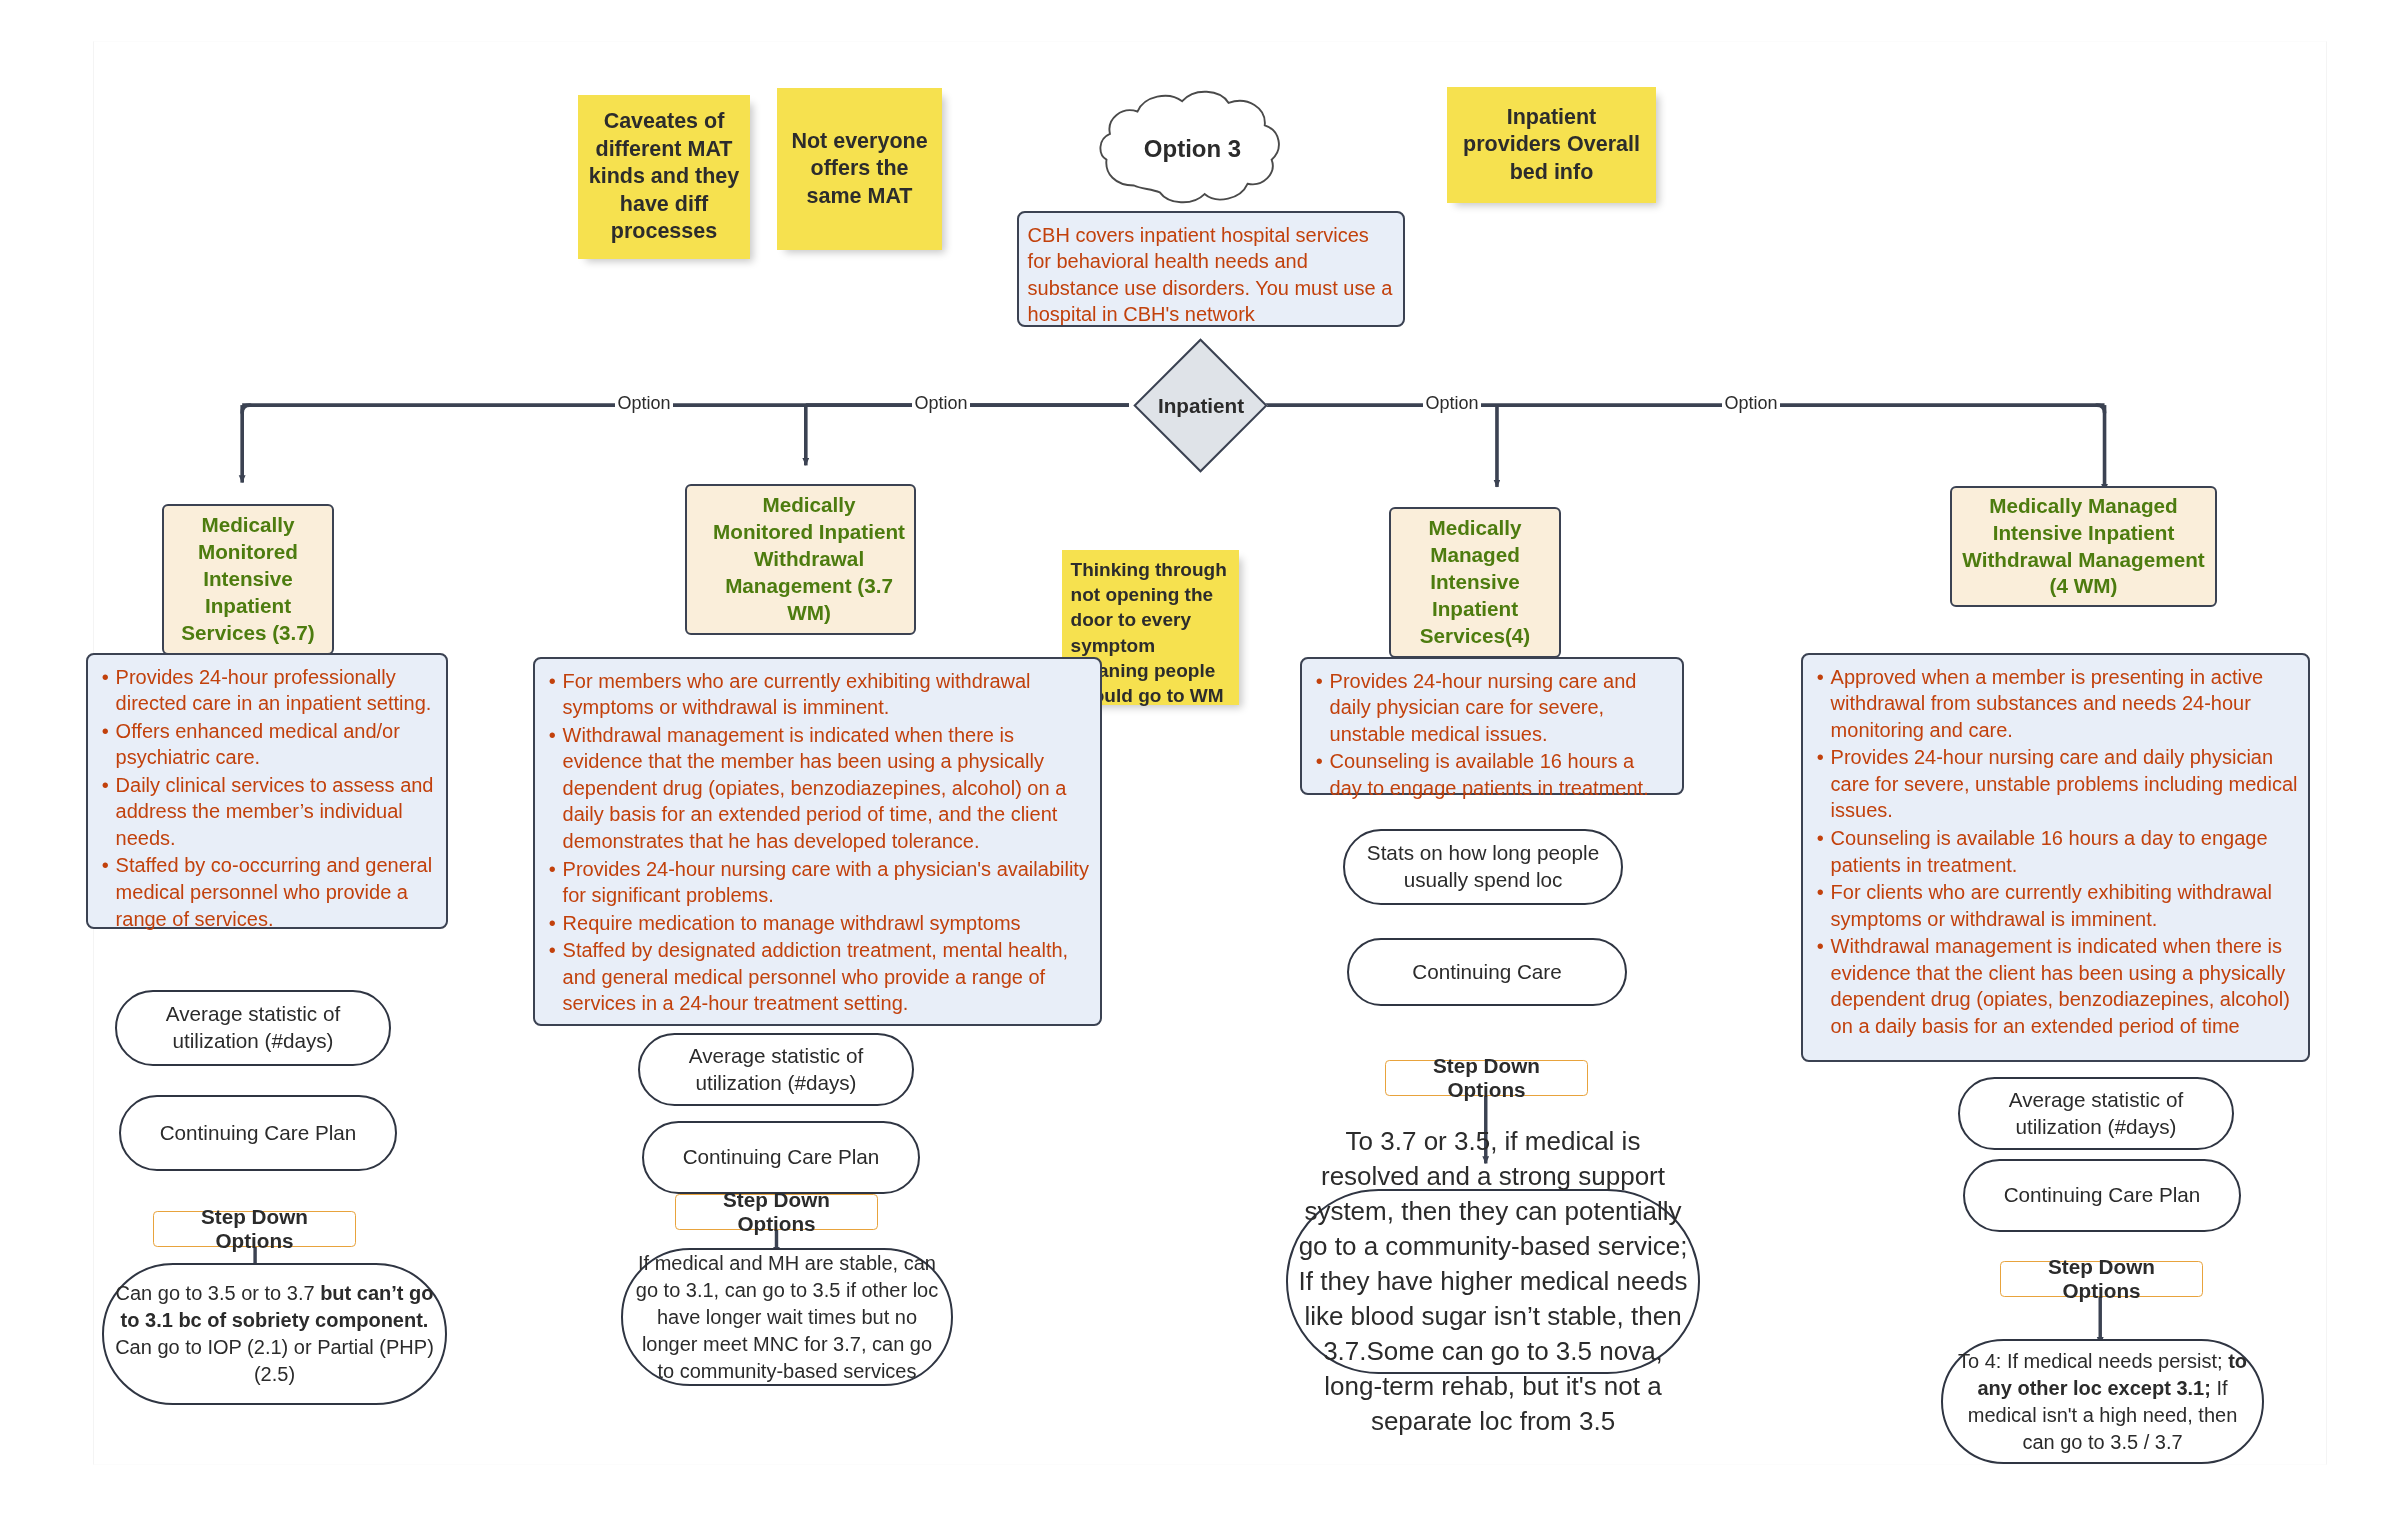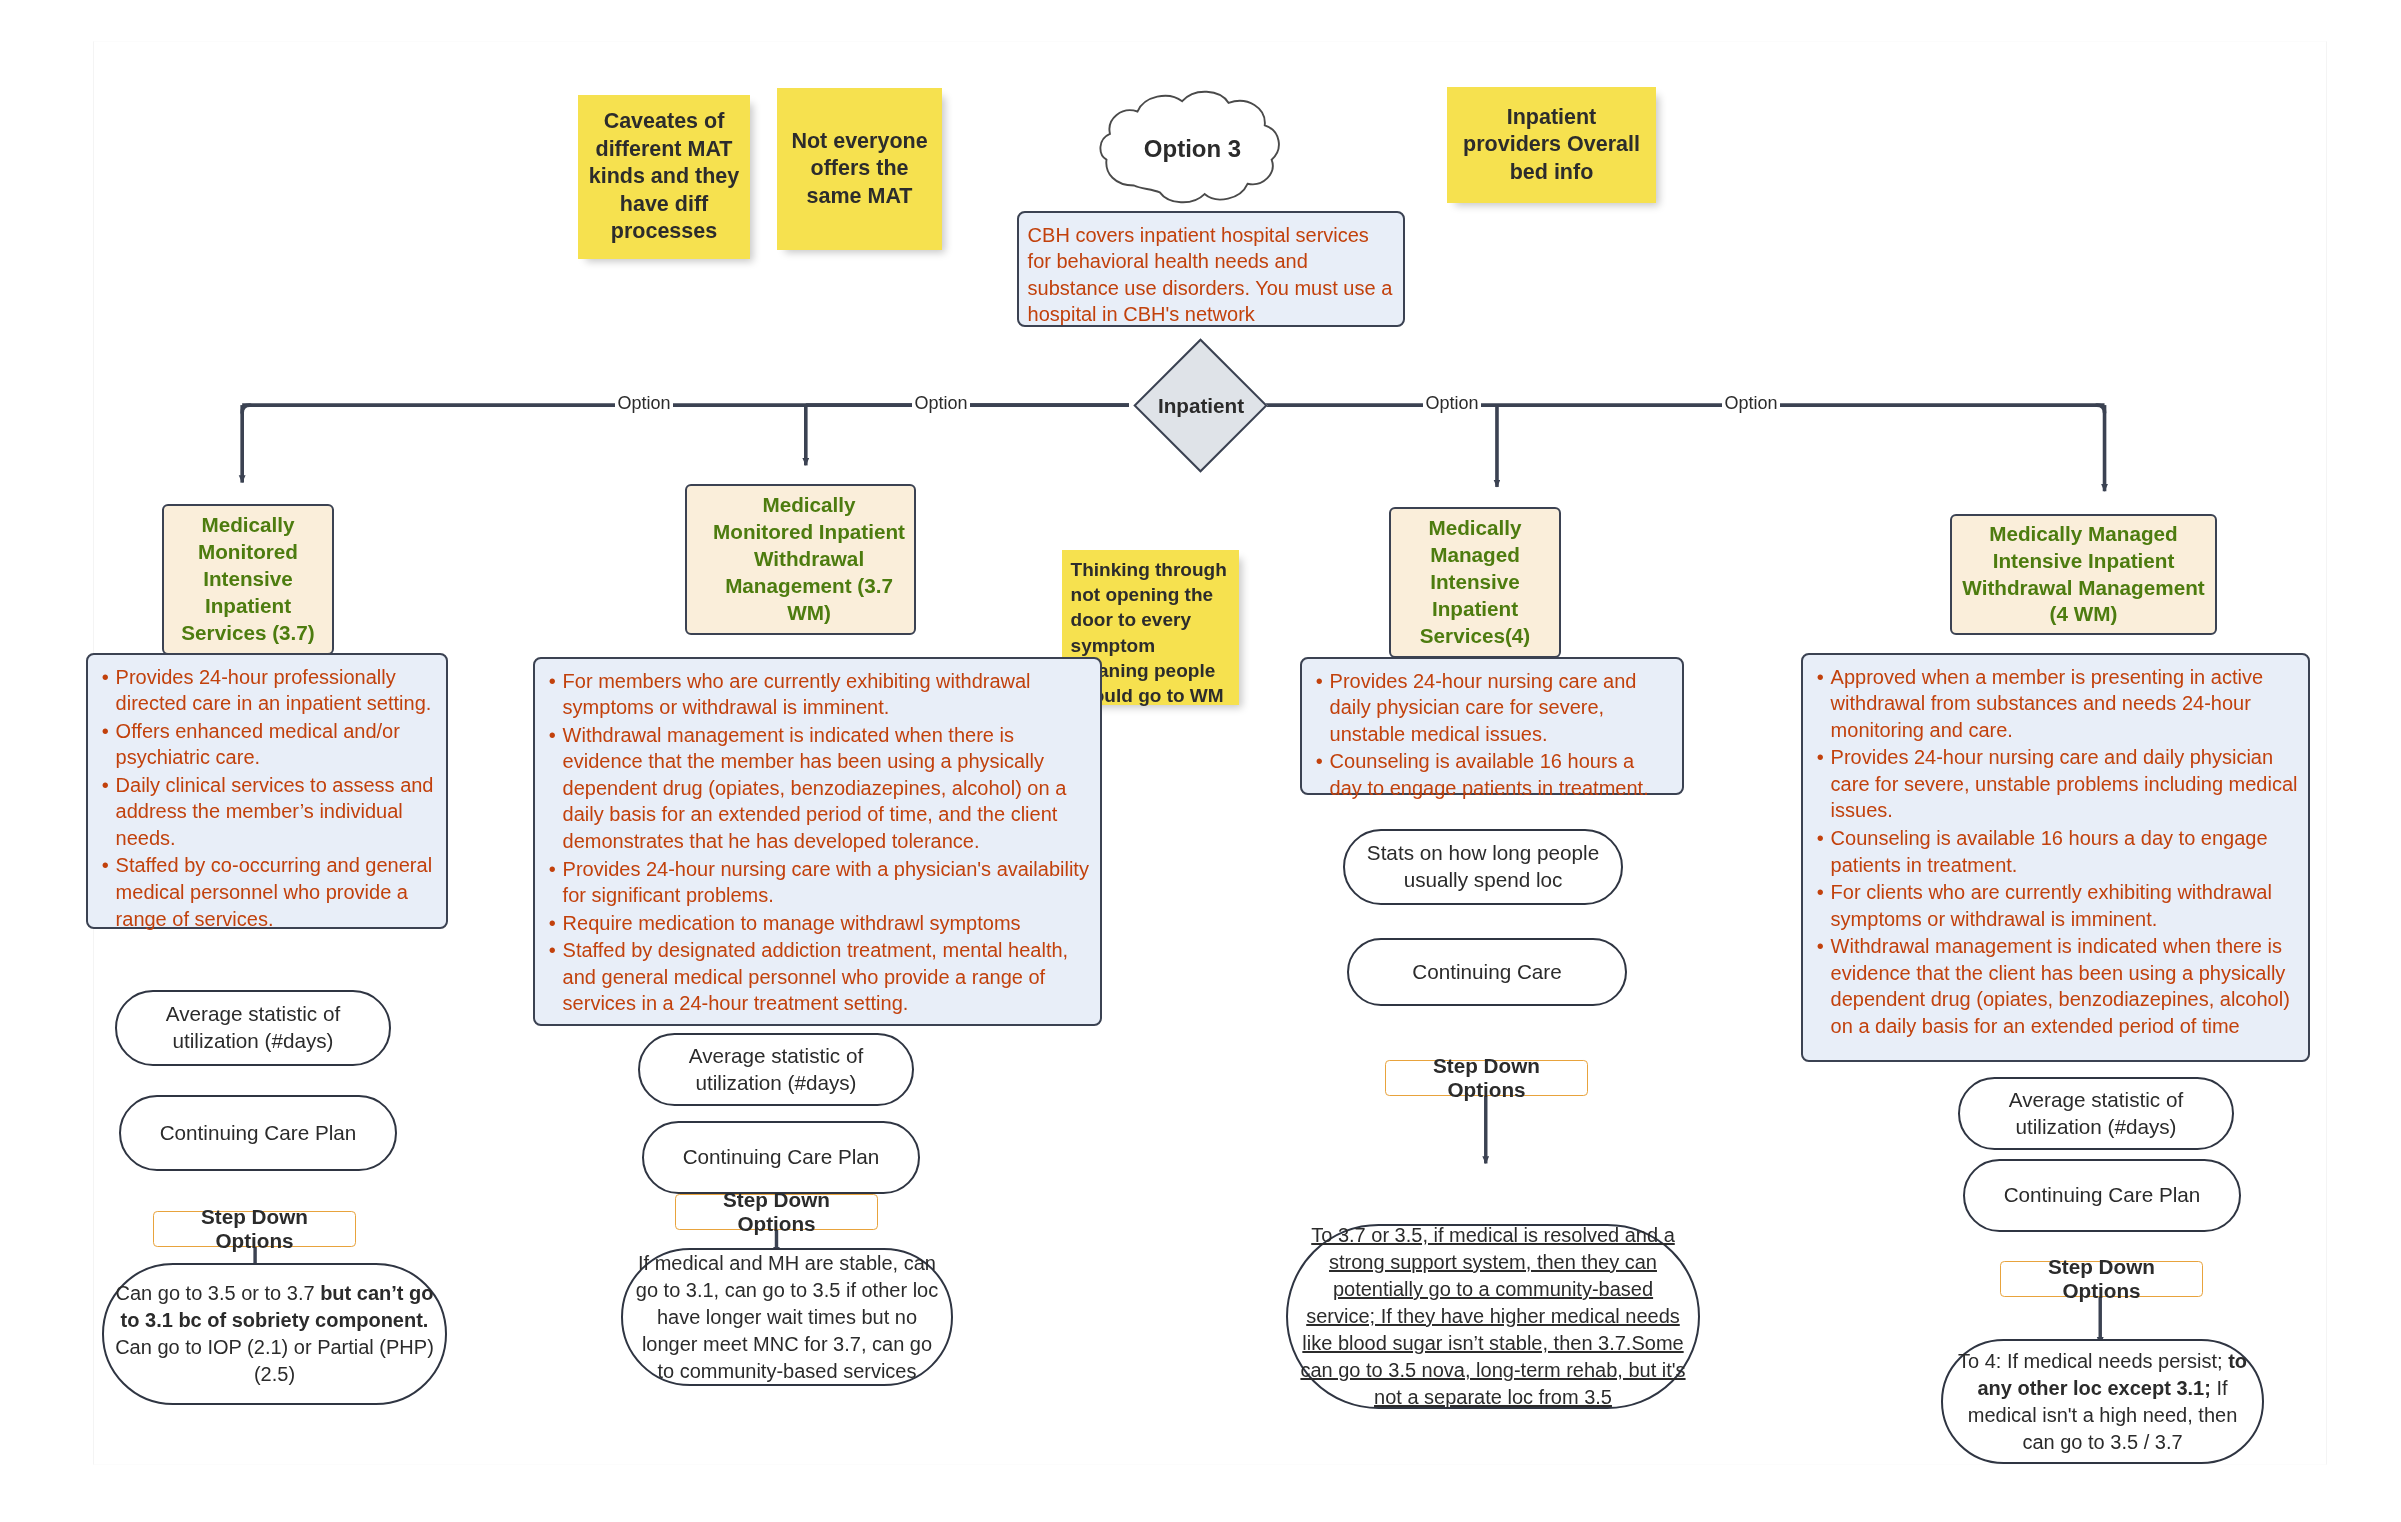--- a/index.html
+++ b/index.html
@@ -274,25 +274,25 @@
       <li>Counseling is available 16 hours a day to engage patients in treatment.</li>
     </ul>
   </div>
 
   <div class="pill" style="left:1343px; top:829px; width:280px; height:76px; font-size:20.7px;">Stats on how long people usually spend loc</div>
 
   <div class="pill" style="left:1347px; top:938px; width:280px; height:68px; font-size:20.7px;">Continuing Care</div>
 
   <div class="step-down" style="left:1385px; top:1060px; width:203px; height:36px; font-size:20.7px;">Step Down Options</div>
 
-  <div class="pill tight" style="left:1286px; top:1224px; width:414px; height:185px; font-size:20px; line-height:1.35;text-decoration:underline;">
+  <div class="pill tight" style="left:1286px; top:1189px; width:414px; height:185px; font-size:26px; line-height:1.35;">
     <span>To 3.7 or 3.5, if medical is resolved and a strong support system, then they can potentially go to a community-based service; If they have higher medical needs like blood sugar isn’t stable, then 3.7.Some can go to 3.5 nova, long-term rehab, but it's not a separate loc from 3.5</span>
   </div>
 
-  <div class="header-box" style="left:1950px; top:514px; width:267px; height:121px; font-size:20.7px;">Medically Managed Intensive Inpatient Withdrawal Management (4 WM)</div>
+  <div class="header-box" style="left:1950px; top:486px; width:267px; height:121px; font-size:20.7px;">Medically Managed Intensive Inpatient Withdrawal Management (4 WM)</div>
 
   <div class="note-box" style="left:1801px; top:653px; width:509px; height:409px; font-size:20px;">
     <ul>
       <li>Approved when a member is presenting in active withdrawal from substances and needs 24-hour monitoring and care.</li>
       <li>Provides 24-hour nursing care and daily physician care for severe, unstable problems including medical issues.</li>
       <li>Counseling is available 16 hours a day to engage patients in treatment.</li>
       <li>For clients who are currently exhibiting withdrawal symptoms or withdrawal is imminent.</li>
       <li>Withdrawal management is indicated when there is evidence that the client has been using a physically dependent drug (opiates, benzodiazepines, alcohol) on a daily basis for an extended period of time</li>
     </ul>
   </div>

